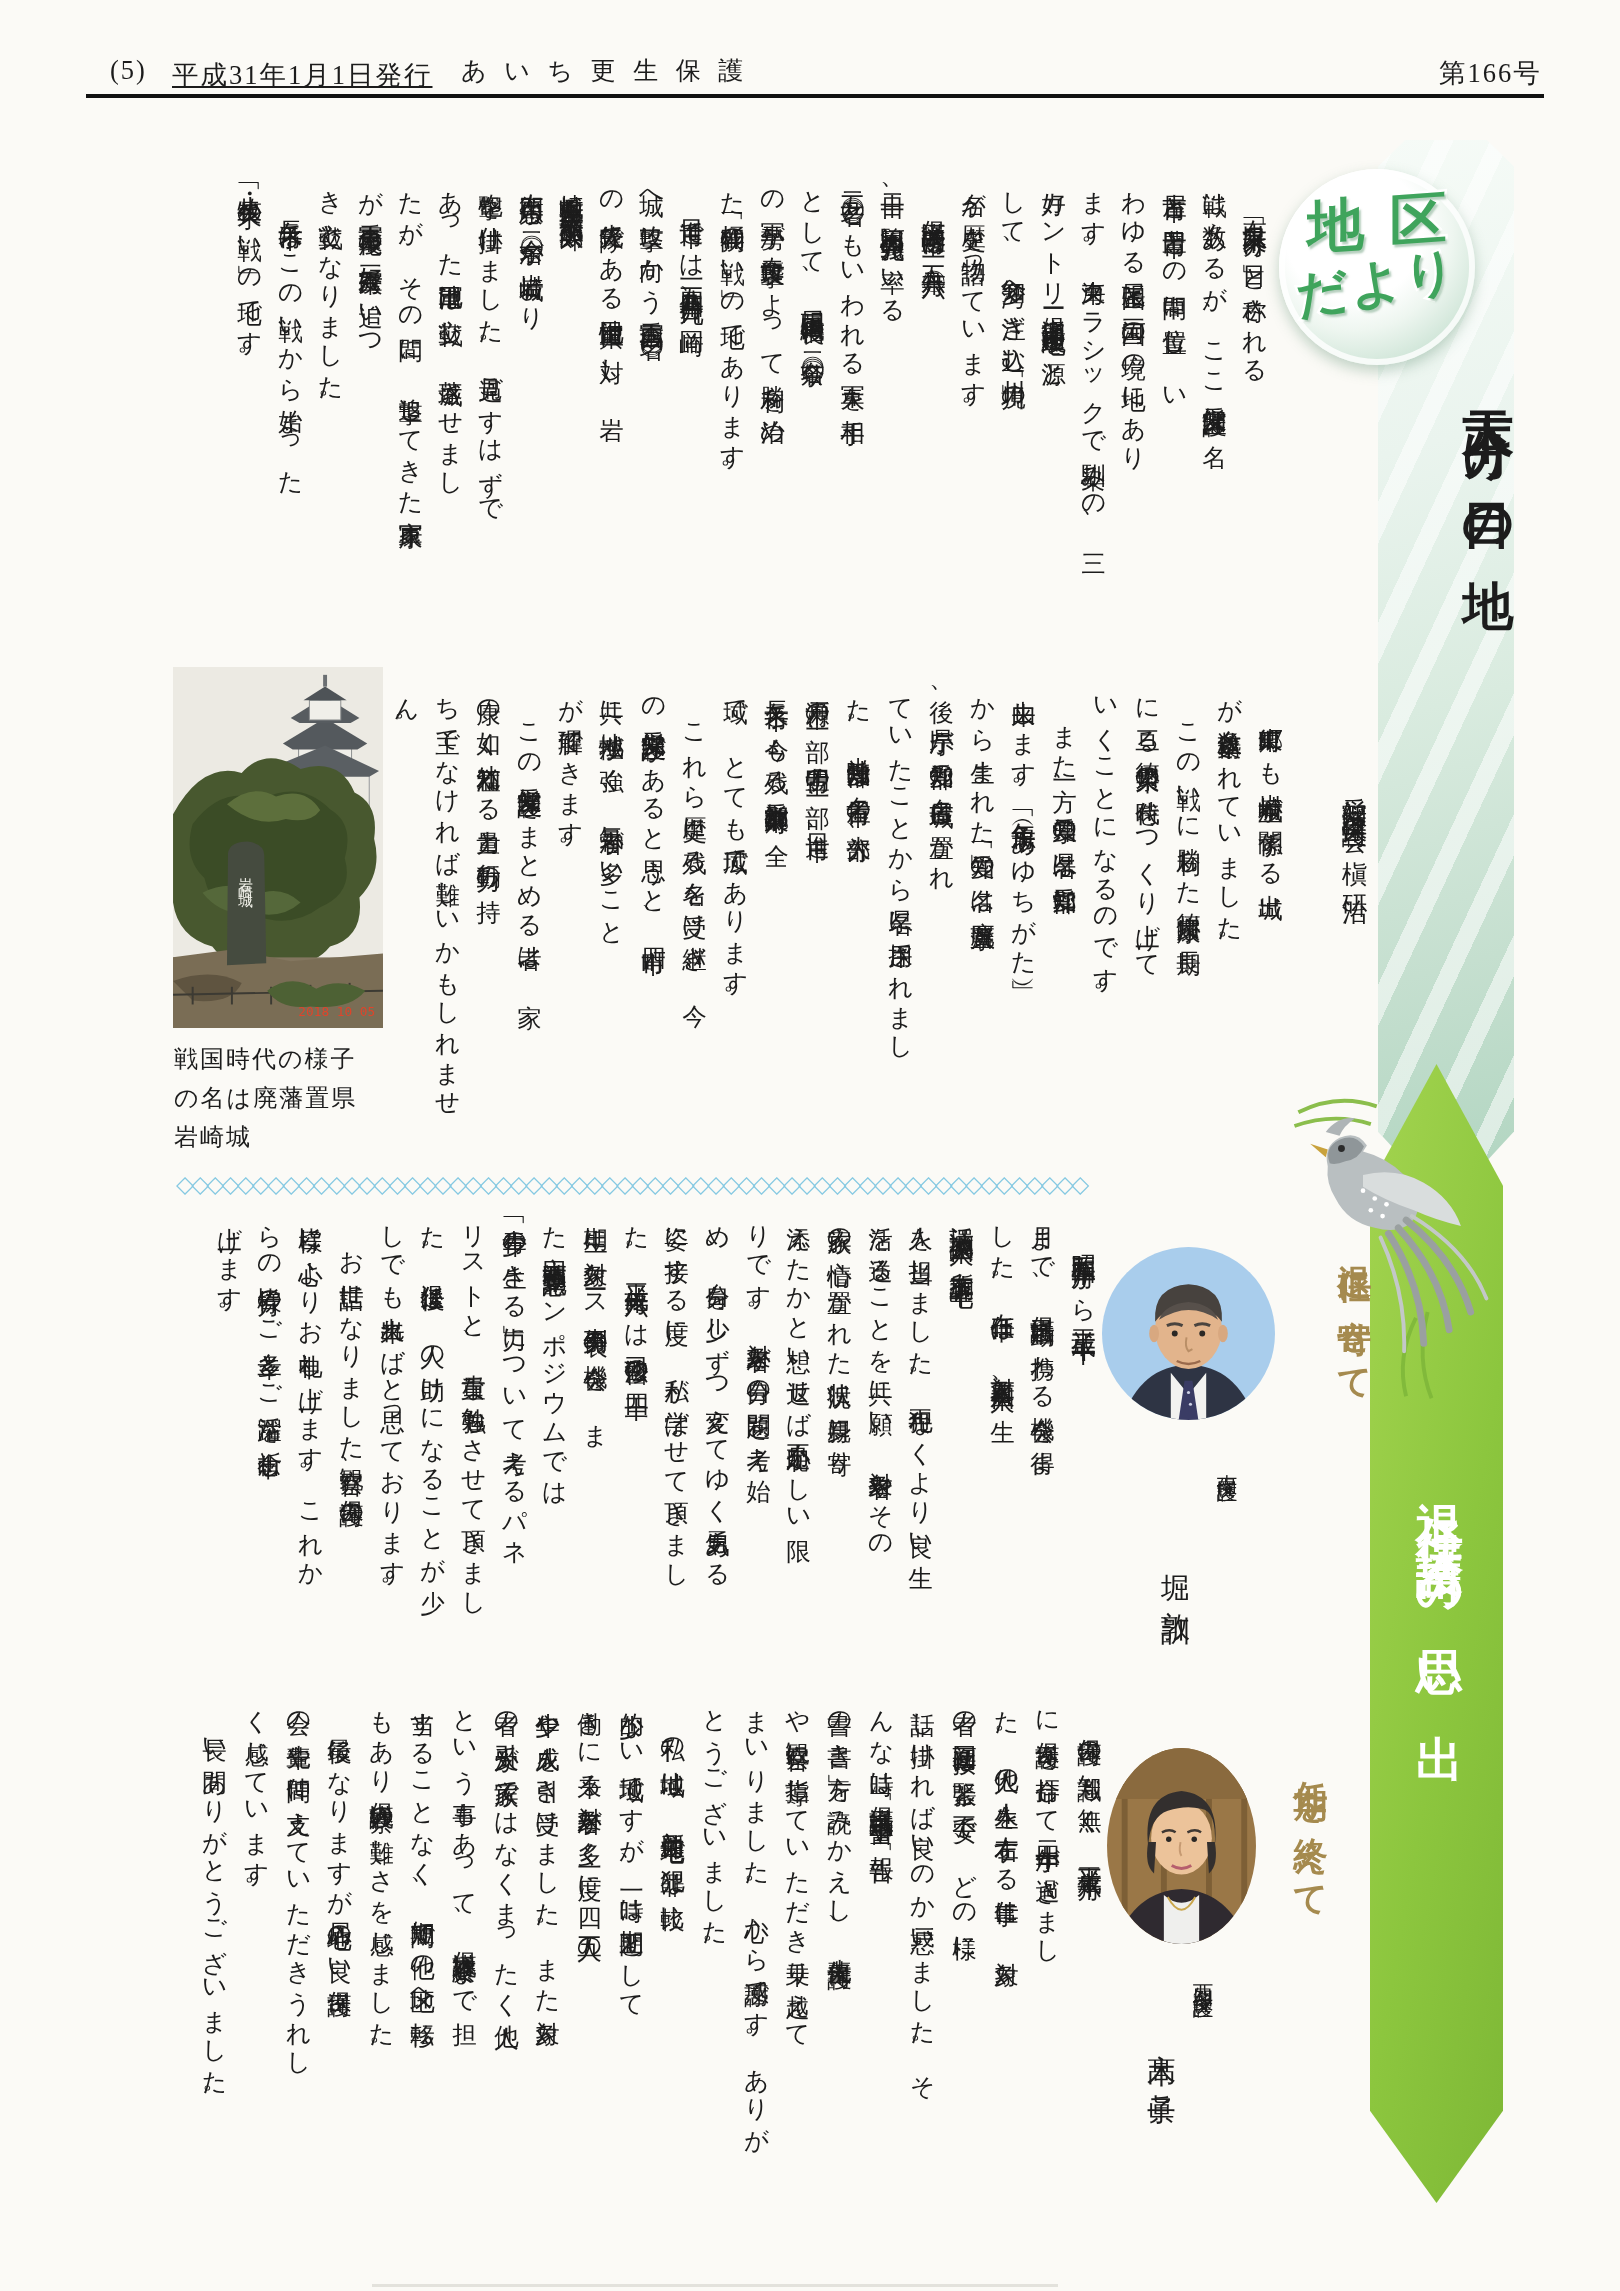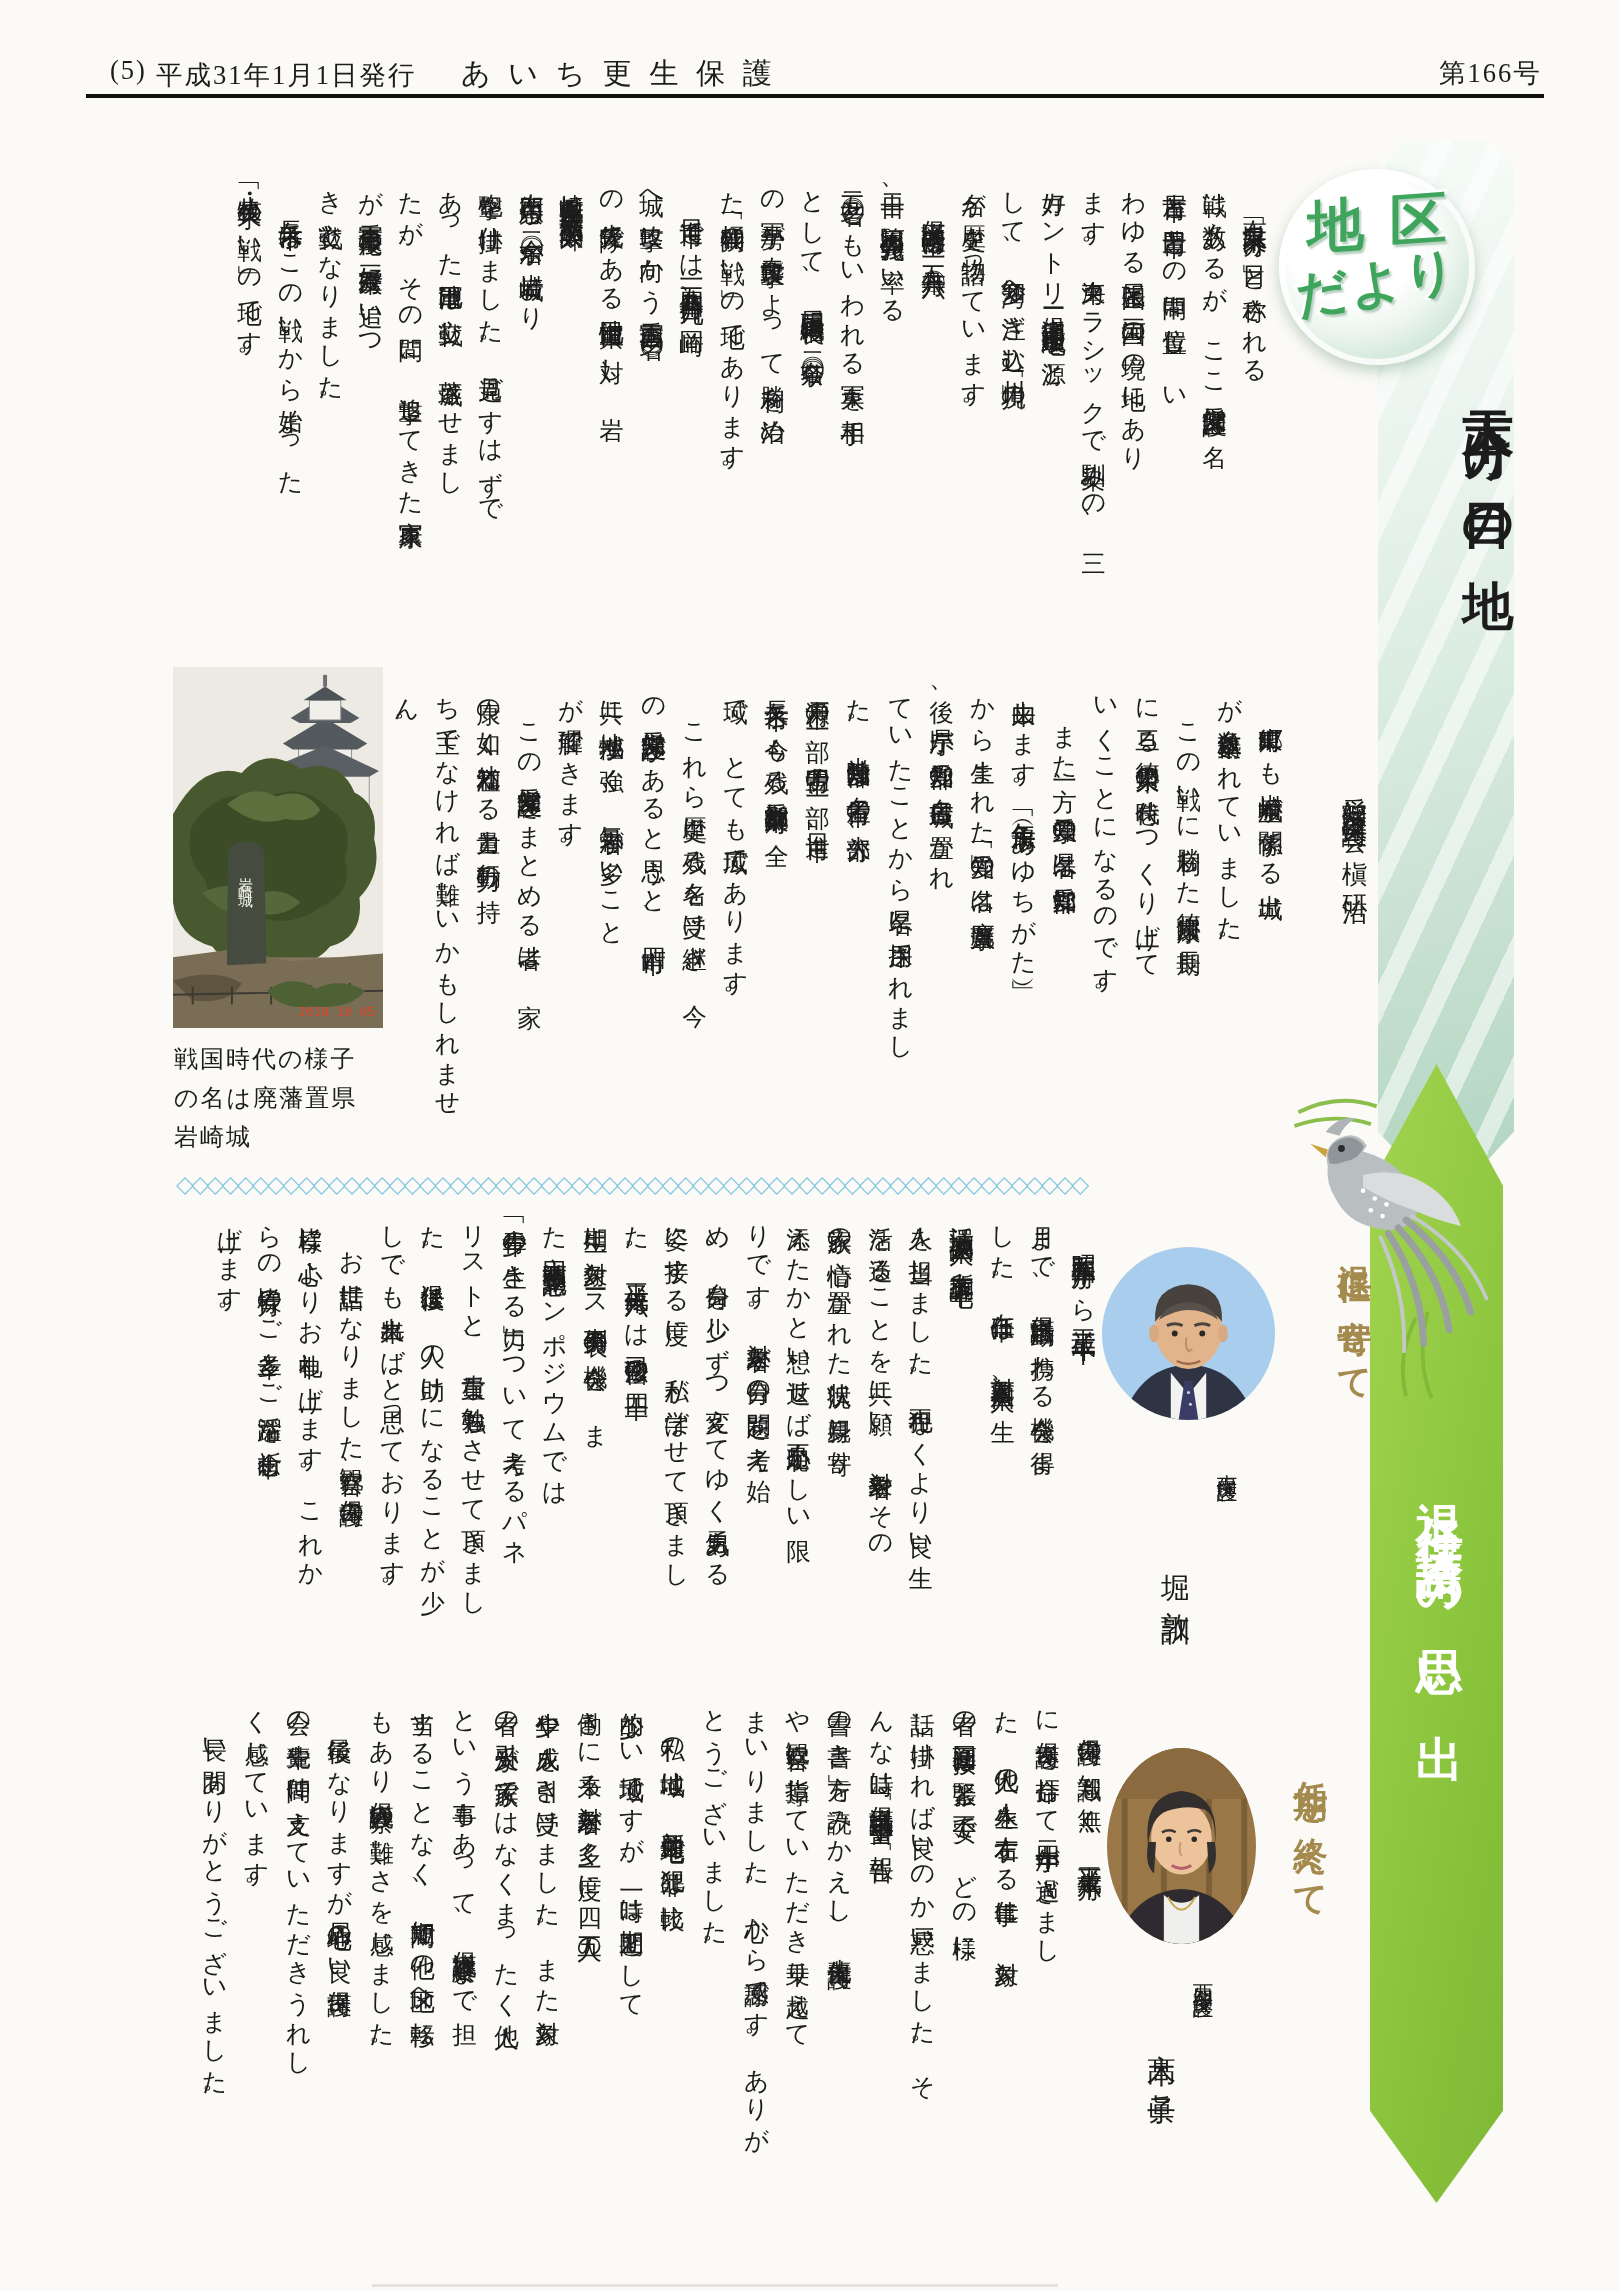--- a/index.html
+++ b/index.html
@@ -1,21 +1,21 @@
 <!DOCTYPE html>
 <html><head>
 <meta charset="utf-8">
 <style>
   html,body{margin:0;padding:0;background:#777;}
   #page{position:relative;width:1620px;height:2292px;background:#fbfaf6;overflow:hidden;
         font-family:"Liberation Serif","DejaVu Serif",serif;color:#1c1c1c;}
   
   .hdr-item{position:absolute;font-size:26.5px;letter-spacing:2px;white-space:nowrap;}
   #masthead-rule{position:absolute;left:86px;top:94px;width:1458px;height:3.9px;background:#111;}
-  #newsletter-title{letter-spacing:17.6px;font-size:29px;}
+  #newsletter-title{letter-spacing:17.6px;font-size:25px;}
   
   .band{position:absolute;}
   .vcol{position:absolute;top:0;height:100%;width:29px;writing-mode:vertical-rl;
         font-size:24.5px;letter-spacing:2px;line-height:29px;white-space:nowrap;}
   .vtext{position:absolute;writing-mode:vertical-rl;white-space:nowrap;}
   
   #banner-strip{position:absolute;left:1378px;top:140px;width:136px;height:1021px;
     background:linear-gradient(165deg,#f6fbf7 0%,#eaf4ee 30%,#d9ebdf 55%,#c5dfcf 80%,#b3d6c2 100%);
     clip-path:polygon(20% 0,80% 0,100% 2.6%,100% 97.1%,80% 100%,20% 100%,0 97.1%,0 2.6%);}
   #banner-strip:after{content:"";position:absolute;inset:0;
@@ -49,21 +49,21 @@
   .portrait{position:absolute;overflow:hidden;}
   
   #scan-artifact{position:absolute;left:372px;top:2284px;width:686px;height:2.9px;background:#d8d7d2;opacity:.7;}
 </style>
 </head>
 <body>
 
 <div id="page">
 
   <div class="hdr-item" style="left:110px;top:55px;">(5)</div>
-  <div class="hdr-item" style="left:156px;top:57px;">平成31年1月1日発行</div>
+  <div class="hdr-item" style="left:172px;top:57px;text-decoration:underline;">平成31年1月1日発行</div>
   <div class="hdr-item" id="newsletter-title" style="left:461px;top:54px;">あいち更生保護</div>
   <div class="hdr-item" style="left:1439px;top:55px;">第166号</div>
   <div id="masthead-rule"></div>
 
   <div id="banner-strip"></div>
   <div id="district-badge"></div>
   <div id="badge-text">
     <div id="badge-line1">地区</div>
     <div id="badge-line2">だより</div>
   </div>

